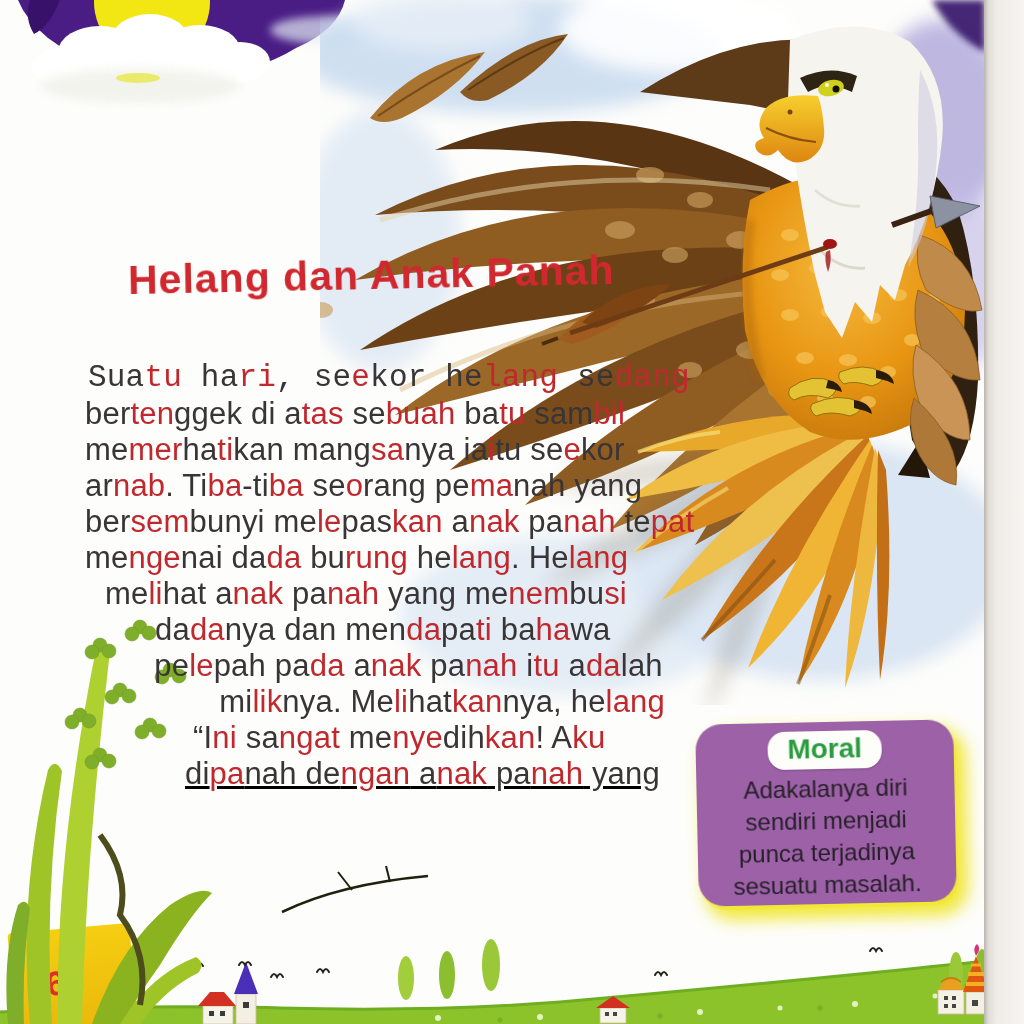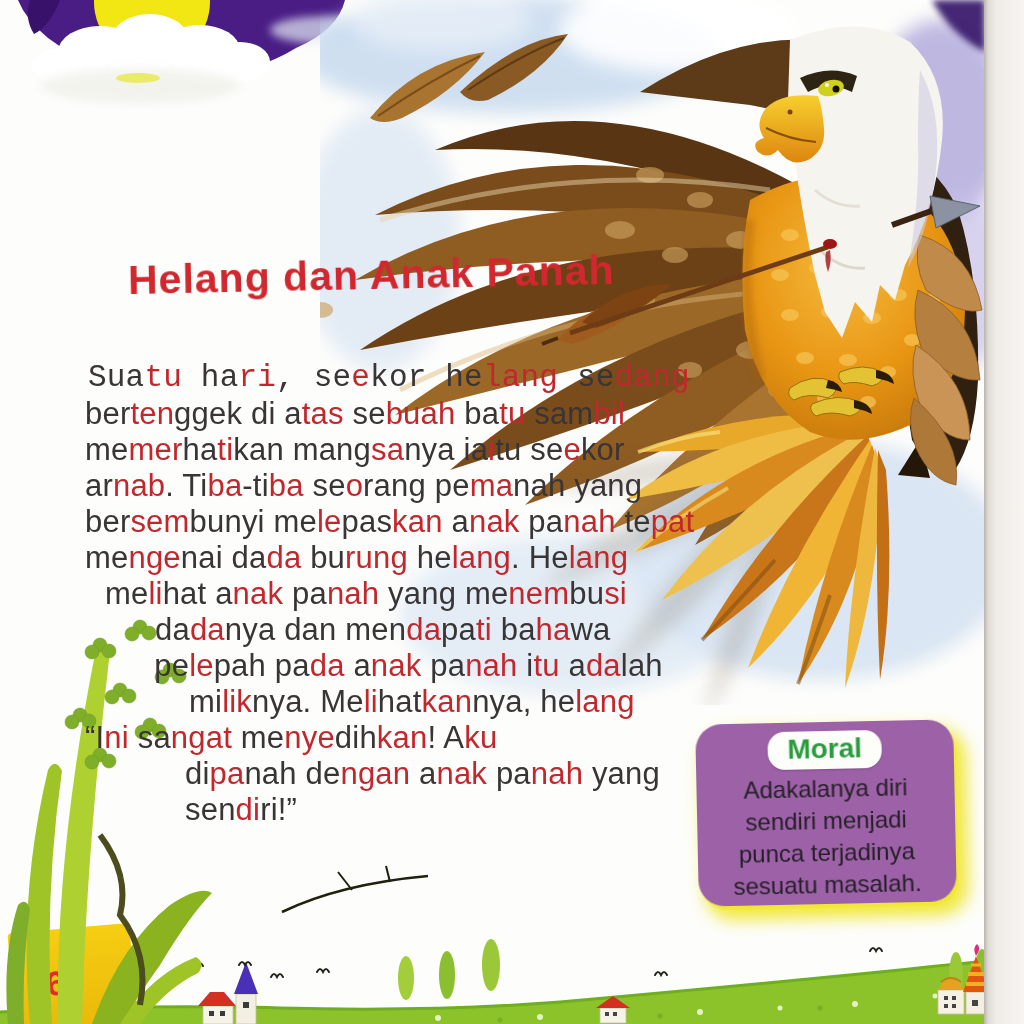--- a/index.html
+++ b/index.html
@@ -6,22 +6,22 @@
   .page{position:relative;width:1024px;height:1024px;overflow:hidden;background:#fdfdfb;font-family:"Liberation Sans",sans-serif;}
   .abs{position:absolute;}
   
   .title{left:128px;top:252px;z-index:12;font-size:41px;font-weight:bold;color:#d0282e;letter-spacing:1px;transform:rotate(-1.2deg);white-space:nowrap;}
   
   .story{left:85px;top:360px;width:580px;z-index:12;font-size:31px;line-height:36px;font-weight:400;letter-spacing:0.2px;}
   .story .ln{white-space:nowrap;}
   .seg-k{color:#393536;}
   .seg-r{color:#c1282e;}
   .ln1{margin-left:3px;font-family:Liberation Mono, monospace;}  .ln7{margin-left:20px;} .ln8{margin-left:70px;}
-  .ln9{margin-left:67px;text-align:center;} .ln10{margin-left:104px;} .ln11{margin-left:105px;}
-  .ln12{} .ln13{margin-left:100px;} .ln14{margin-left:100px;} .ln15{margin-left:100px;}
+  .ln9{margin-left:67px;text-align:center;} .ln10{margin-left:104px;text-align:right;} .ln11{margin-left:105px;}
+  .ln12{margin-left:108px;} .ln13{margin-left:100px;text-decoration:underline;} .ln14{margin-left:100px;} .ln15{margin-left:100px;}
   
   .moral{left:697px;top:722px;width:258px;height:182px;z-index:20;background:#9d61a8;border-radius:26px;
          box-shadow:9px 11px 16px 3px rgba(240,230,40,0.9), 2px 4px 0 0 rgba(244,238,60,0.55);
          transform:rotate(-1.2deg);display:flex;flex-direction:column;align-items:center;}
   .moral-pill{margin-top:9px;background:#fdfdfa;border-radius:17px;padding:2px 20px 4px 20px;box-shadow:0 1px 2px rgba(80,40,90,.35);}
   .moral-label{font-size:28px;font-weight:bold;color:#2a9b3f;}
   .moral-text{margin-top:4px;width:232px;text-align:center;font-size:24px;line-height:32px;color:#241f26;}
   
   .bag{left:12px;top:928px;width:122px;height:110px;z-index:6;background:linear-gradient(180deg,#f6ce12,#e9b60a);
        border-radius:4px 10px 2px 2px;transform:rotate(-5deg);}
@@ -236,21 +236,20 @@
     <div class="ln ln3"><span class="seg-k">me</span><span class="seg-r">mer</span><span class="seg-k">ha</span><span class="seg-r">ti</span><span class="seg-k">kan mang</span><span class="seg-r">sa</span><span class="seg-k">nya ia</span><span class="seg-r">i</span><span class="seg-k">tu se</span><span class="seg-r">e</span><span class="seg-k">kor</span></div>
     <div class="ln ln4"><span class="seg-k">ar</span><span class="seg-r">nab</span><span class="seg-k">. Ti</span><span class="seg-r">ba</span><span class="seg-k">-ti</span><span class="seg-r">ba</span><span class="seg-k"> se</span><span class="seg-r">o</span><span class="seg-k">rang pe</span><span class="seg-r">ma</span><span class="seg-k">nah yang</span></div>
     <div class="ln ln5"><span class="seg-k">ber</span><span class="seg-r">sem</span><span class="seg-k">bunyi me</span><span class="seg-r">le</span><span class="seg-k">pas</span><span class="seg-r">kan</span><span class="seg-k"> a</span><span class="seg-r">nak</span><span class="seg-k"> pa</span><span class="seg-r">nah</span><span class="seg-k"> te</span><span class="seg-r">pat</span></div>
     <div class="ln ln6"><span class="seg-k">me</span><span class="seg-r">nge</span><span class="seg-k">nai da</span><span class="seg-r">da</span><span class="seg-k"> bu</span><span class="seg-r">rung</span><span class="seg-k"> he</span><span class="seg-r">lang</span><span class="seg-k">. He</span><span class="seg-r">lang</span></div>
     <div class="ln ln7"><span class="seg-k">me</span><span class="seg-r">li</span><span class="seg-k">hat a</span><span class="seg-r">nak</span><span class="seg-k"> pa</span><span class="seg-r">nah</span><span class="seg-k"> yang me</span><span class="seg-r">nem</span><span class="seg-k">bu</span><span class="seg-r">si</span></div>
     <div class="ln ln8"><span class="seg-k">da</span><span class="seg-r">da</span><span class="seg-k">nya dan men</span><span class="seg-r">da</span><span class="seg-k">pa</span><span class="seg-r">ti</span><span class="seg-k"> ba</span><span class="seg-r">ha</span><span class="seg-k">wa</span></div>
     <div class="ln ln9"><span class="seg-k">pe</span><span class="seg-r">le</span><span class="seg-k">pah pa</span><span class="seg-r">da</span><span class="seg-k"> a</span><span class="seg-r">nak</span><span class="seg-k"> pa</span><span class="seg-r">nah</span><span class="seg-k"> i</span><span class="seg-r">tu</span><span class="seg-k"> a</span><span class="seg-r">da</span><span class="seg-k">lah</span></div>
     <div class="ln ln10"><span class="seg-k">mi</span><span class="seg-r">lik</span><span class="seg-k">nya. Me</span><span class="seg-r">li</span><span class="seg-k">hat</span><span class="seg-r">kan</span><span class="seg-k">nya, he</span><span class="seg-r">lang</span></div>
     <div class="ln ln12"><span class="seg-k">“I</span><span class="seg-r">ni</span><span class="seg-k"> sa</span><span class="seg-r">ngat</span><span class="seg-k"> me</span><span class="seg-r">nye</span><span class="seg-k">dih</span><span class="seg-r">kan</span><span class="seg-k">! A</span><span class="seg-r">ku</span></div>
     <div class="ln ln13"><span class="seg-k">di</span><span class="seg-r">pa</span><span class="seg-k">nah de</span><span class="seg-r">ngan</span><span class="seg-k"> a</span><span class="seg-r">nak</span><span class="seg-k"> pa</span><span class="seg-r">nah</span><span class="seg-k"> yang</span></div>
-    <div class="ln ln15"><span class="seg-k">sen</span><span class="seg-r">di</span><span class="seg-k">ri!”</span></div>
   </div>
 
   <div class="abs moral">
     <div class="moral-pill">
       <span class="moral-label">Moral</span>
     </div>
     <div class="moral-text">Adakalanya diri sendiri menjadi punca terjadinya sesuatu masalah.</div>
   </div>
 
   <svg class="abs bottom-scene" width="1024" height="164" viewBox="0 0 1024 164">

